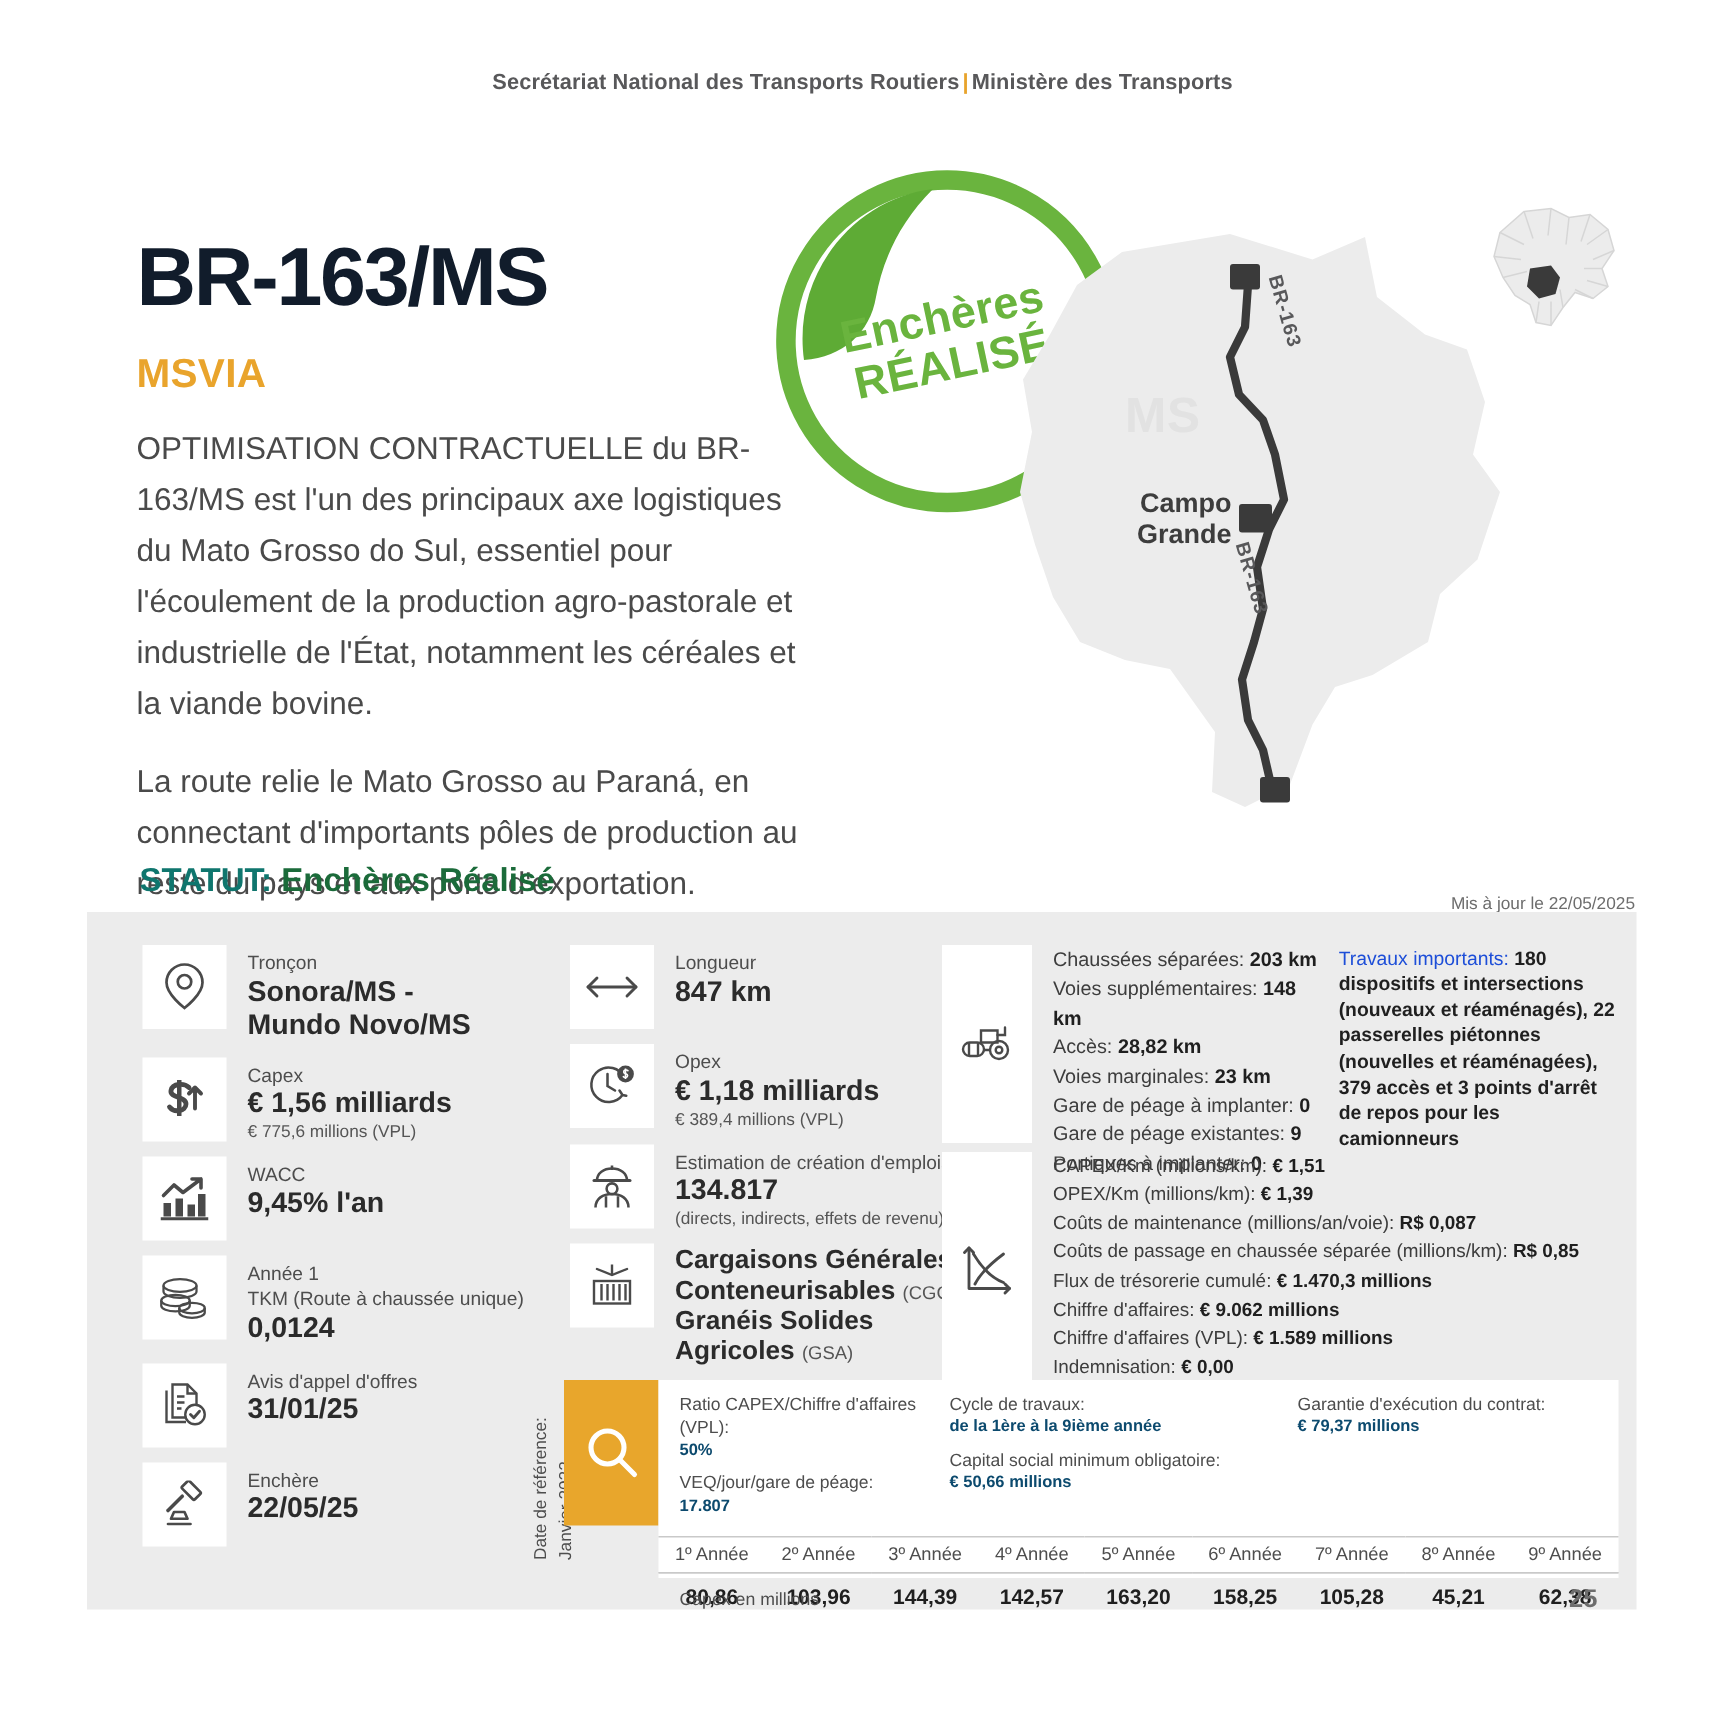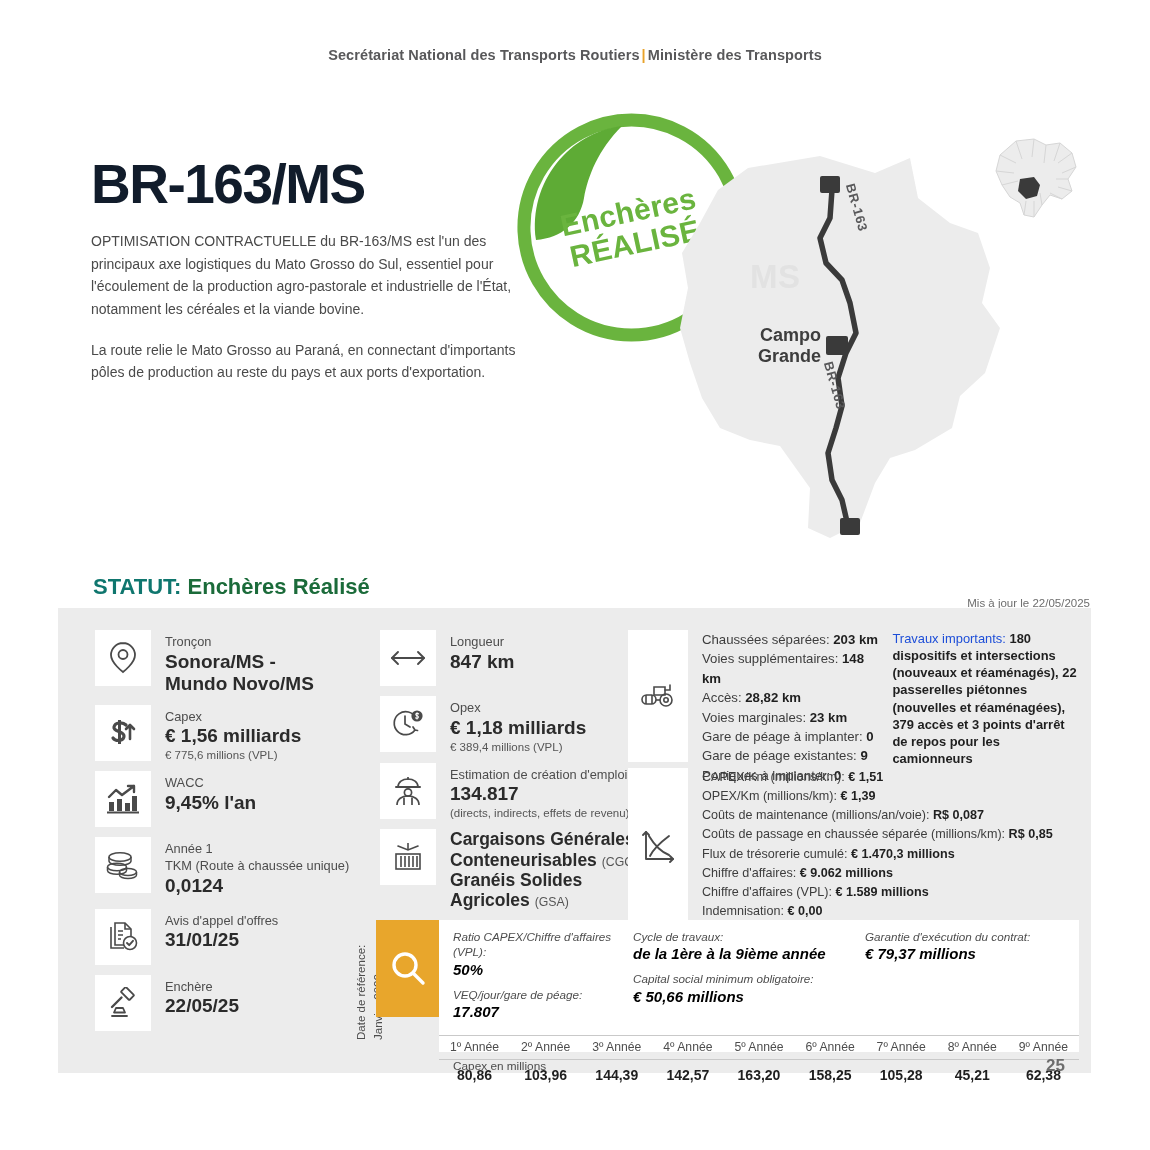--- a/index.html
+++ b/index.html
@@ -24,21 +24,21 @@
   
   .title-block { position: absolute; left: 91px; top: 157px; width: 445px; }
   .road-title {
     font-size: 55px; font-weight: bold; letter-spacing: -1.5px;
     color: #111c2b; line-height: 1.0;
   }
   .concession {
     margin-top: 22px;
     font-size: 27px; font-weight: bold; color: #e9a42c; letter-spacing: .2px;
   }
-  .desc { margin-top: 18px; font-size: 14px; line-height: 1.62; color: #4a4a4a; }
+  .desc { margin-top: 18px; font-size: 21px; line-height: 1.62; color: #4a4a4a; }
   .desc p + p { margin-top: 18px; }
 
   
   .sticker { position: absolute; left: 514px; top: 110px; width: 235px; height: 235px; }
   .sticker svg { display: block; }
   .sticker-text {
     position: absolute; left: 0; top: 0; width: 235px; height: 235px;
     display: flex; flex-direction: column; align-items: center; justify-content: center;
     transform: rotate(-12deg);
     pointer-events: none;
@@ -115,23 +115,23 @@
   .mag {
     position: absolute; left: 318px; top: 312px; width: 63px; height: 97px;
     background: #e8a62c; display: flex; align-items: center; justify-content: center;
   }
 
   
   .tbl-card {
     position: absolute; left: 381px; top: 312px; width: 640px; height: 132px;
     background: #ffffff; padding: 9px 0 0 0;
   }
-  .tbl-top { display: flex; padding: 0 4px 0 14px; font-style: italic; }
+  .tbl-top { display: flex; padding: 0 4px 0 14px; }
   .tt-col { font-size: 11.7px; line-height: 1.32; color: #4d4d4d; }
-  .tt-col b { display: block; font-size: 15px; color: #000000; margin-bottom: 7px; }
+  .tt-col b { display: block; font-size: 11px; color: #0c4a6e; margin-bottom: 7px; }
   .tt-c1 { width: 180px; }
   .tt-c2 { width: 232px; }
   .tt-c3 { width: 210px; }
   .tt-pair { margin-bottom: 6px; }
 
   .yr-table { width: 100%; border-collapse: collapse; margin-top: 6px; }
   .yr-table th {
     font-size: 12.2px; font-weight: normal; color: #4d4d4d;
     padding: 4px 0 5px 0; text-align: center;
     border-top: 1px solid #c9c9c9; border-bottom: 1px solid #c9c9c9;
@@ -150,20 +150,21 @@
 </style>
 </head>
 <body>
 
 <div class="masthead">
   <span>Secrétariat National des Transports Routiers</span><span class="bar">|</span><span>Ministère des Transports</span>
 </div>
 
 <div class="title-block">
   <div class="road-title">BR-163/MS</div>
+  <div class="concession">MSVIA</div>
   <div class="desc">
     <p>OPTIMISATION CONTRACTUELLE du BR-163/MS est l'un des principaux axe logistiques du Mato Grosso do Sul, essentiel pour l'écoulement de la production agro-pastorale et industrielle de l'État, notamment les céréales et la viande bovine.</p>
     <p>La route relie le Mato Grosso au Paraná, en connectant d'importants pôles de production au reste du pays et aux ports d'exportation.</p>
   </div>
 </div>
 
 <div class="sticker">
   <svg width="235" height="235" viewBox="0 0 235 235">
     <path d="M117.5 10 a107.5 107.5 0 1 1 -0.1 0 Z" fill="#ffffff" stroke="#6ab43e" stroke-width="13"></path>
     <path d="M22 130 C 14 72, 56 22, 108 16 C 84 40, 74 66, 70 88 C 66 112, 48 128, 22 130 Z" fill="#5eab35"></path>

